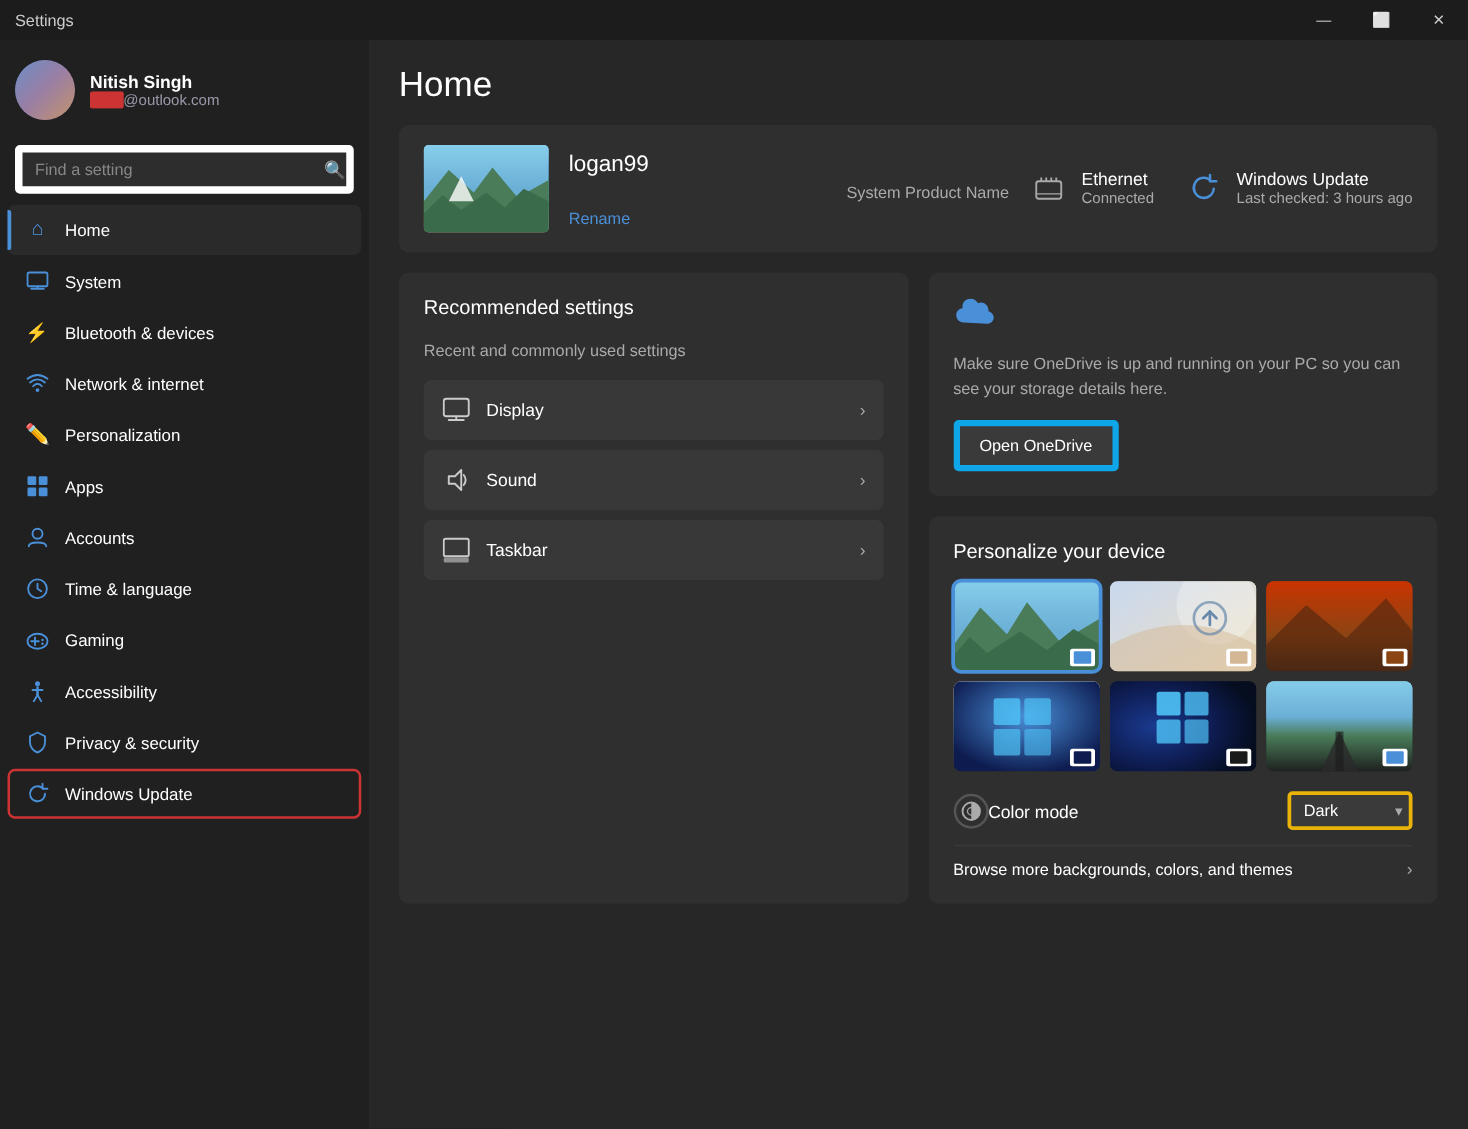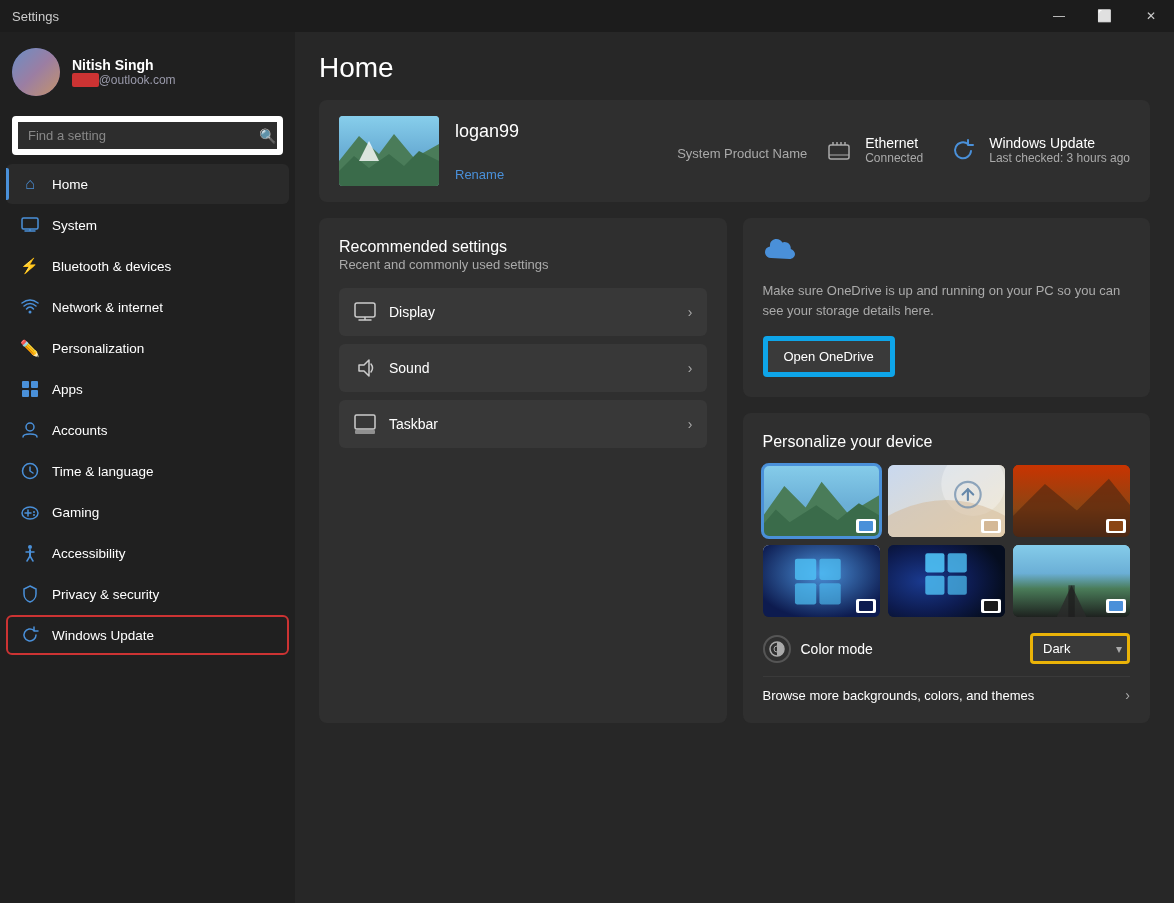--- a/index.html
+++ b/index.html
@@ -225,21 +225,21 @@
       grid-template-columns: 1fr 1fr;
       gap: 16px;
     }
 
     
     .recommended-card {
       background: #2f2f2f;
       border-radius: 8px;
       padding: 20px;
     }
-    .card-title { font-size: 16px; font-weight: 500; margin-bottom: 1px; }
+    .card-title { font-size: 16px; font-weight: 500; margin-bottom: 17px; }
     .card-subtitle { font-size: 13px; color: #aaa; margin-bottom: 16px; }
 
     .settings-list-item {
       display: flex;
       align-items: center;
       padding: 12px 14px;
       border-radius: 6px;
       cursor: pointer;
       background: #383838;
       margin-bottom: 8px;
@@ -341,21 +341,20 @@
 
     .color-mode-row {
       display: flex;
       align-items: center;
       justify-content: space-between;
       margin-bottom: 12px;
     }
     .color-mode-left {
       display: flex;
       align-items: center;
-      gap: 10px;
     }
     .color-mode-icon {
       width: 28px;
       height: 28px;
       border-radius: 50%;
       border: 2px solid #555;
       display: flex;
       align-items: center;
       justify-content: center;
       font-size: 16px;

